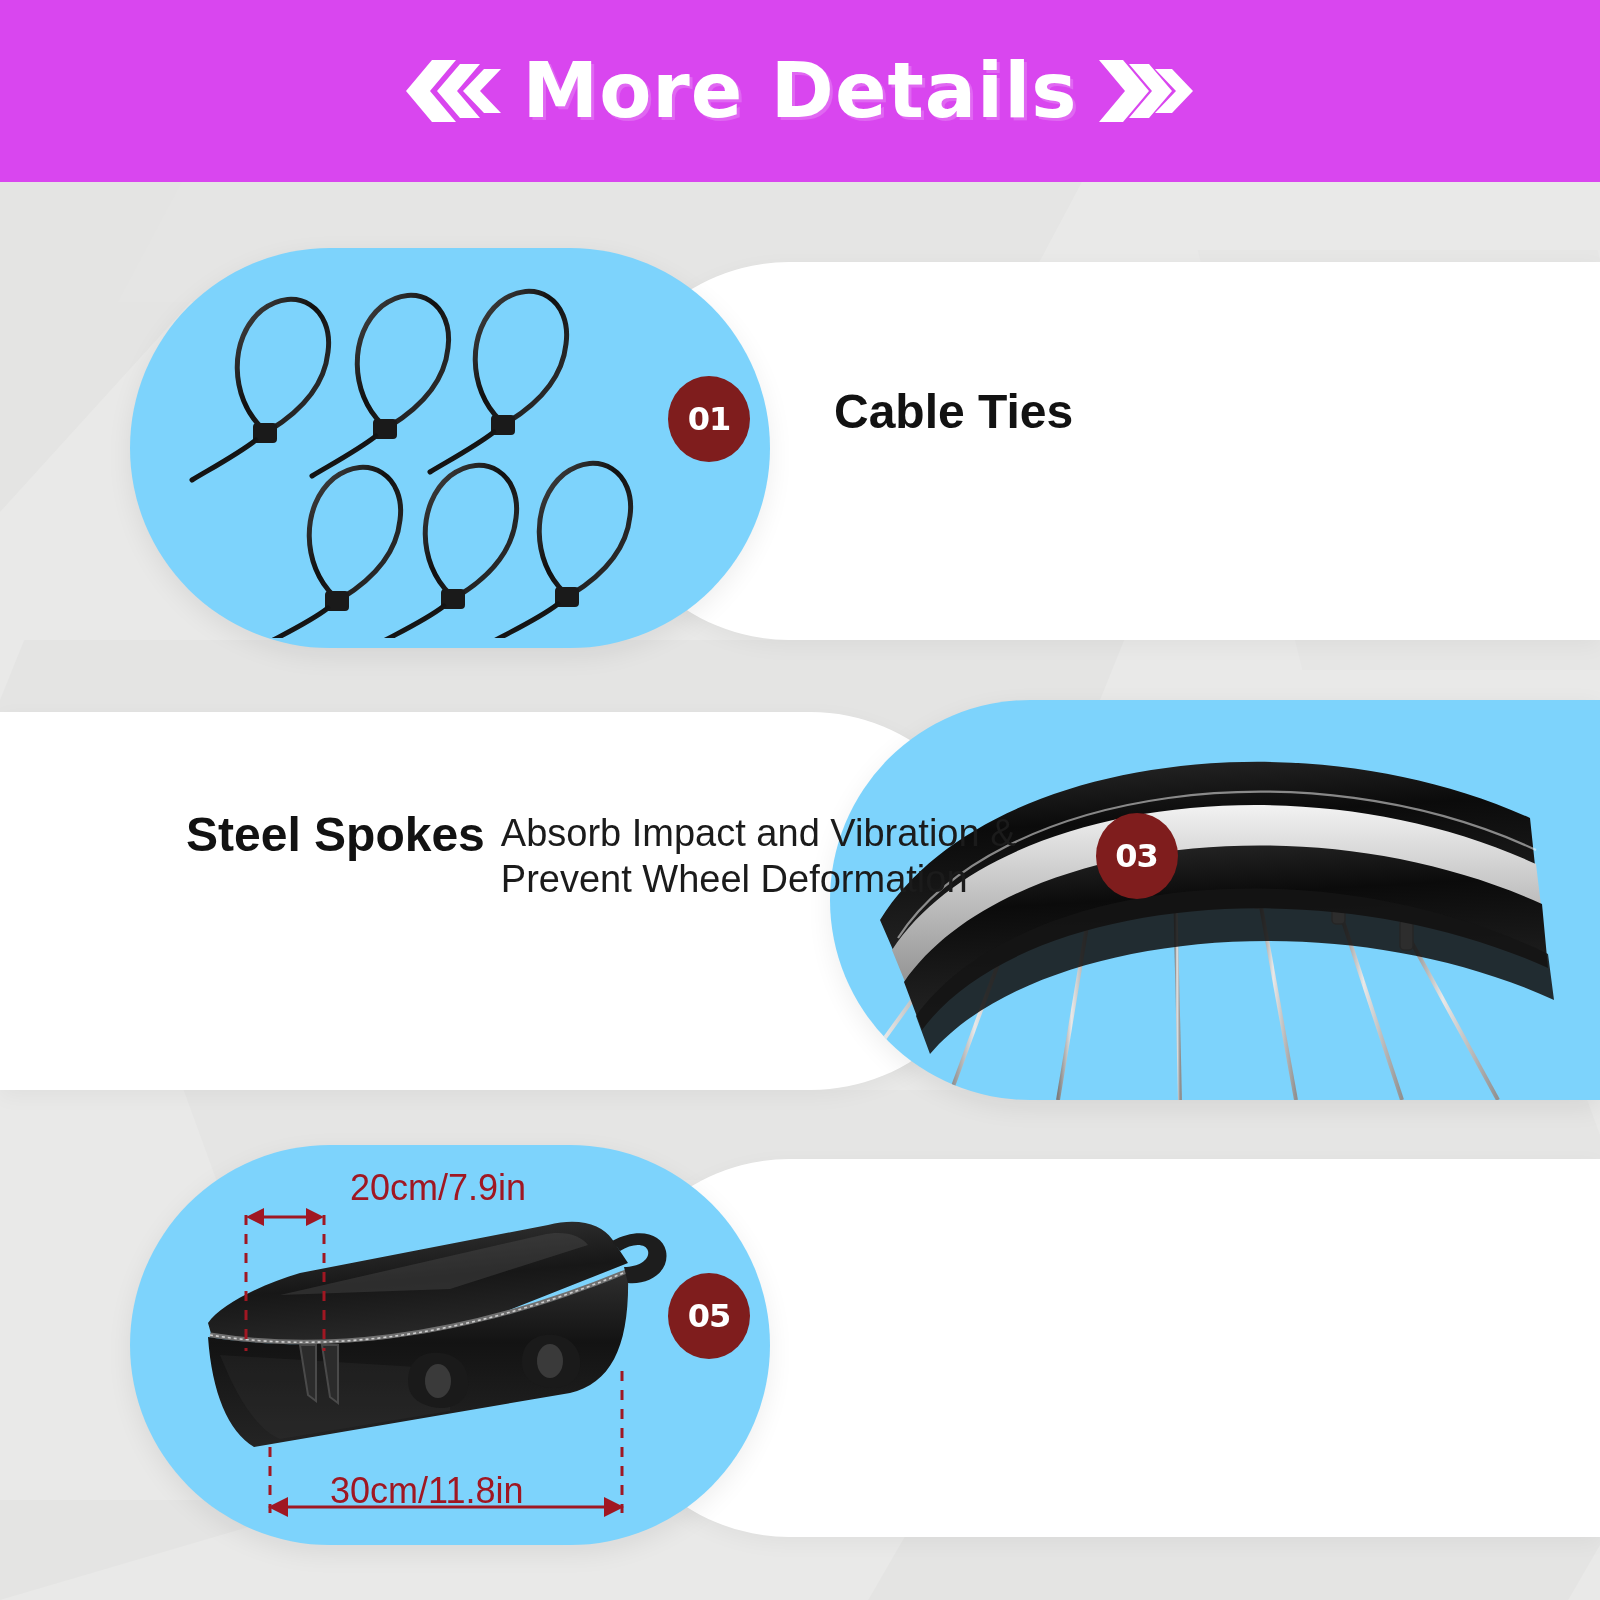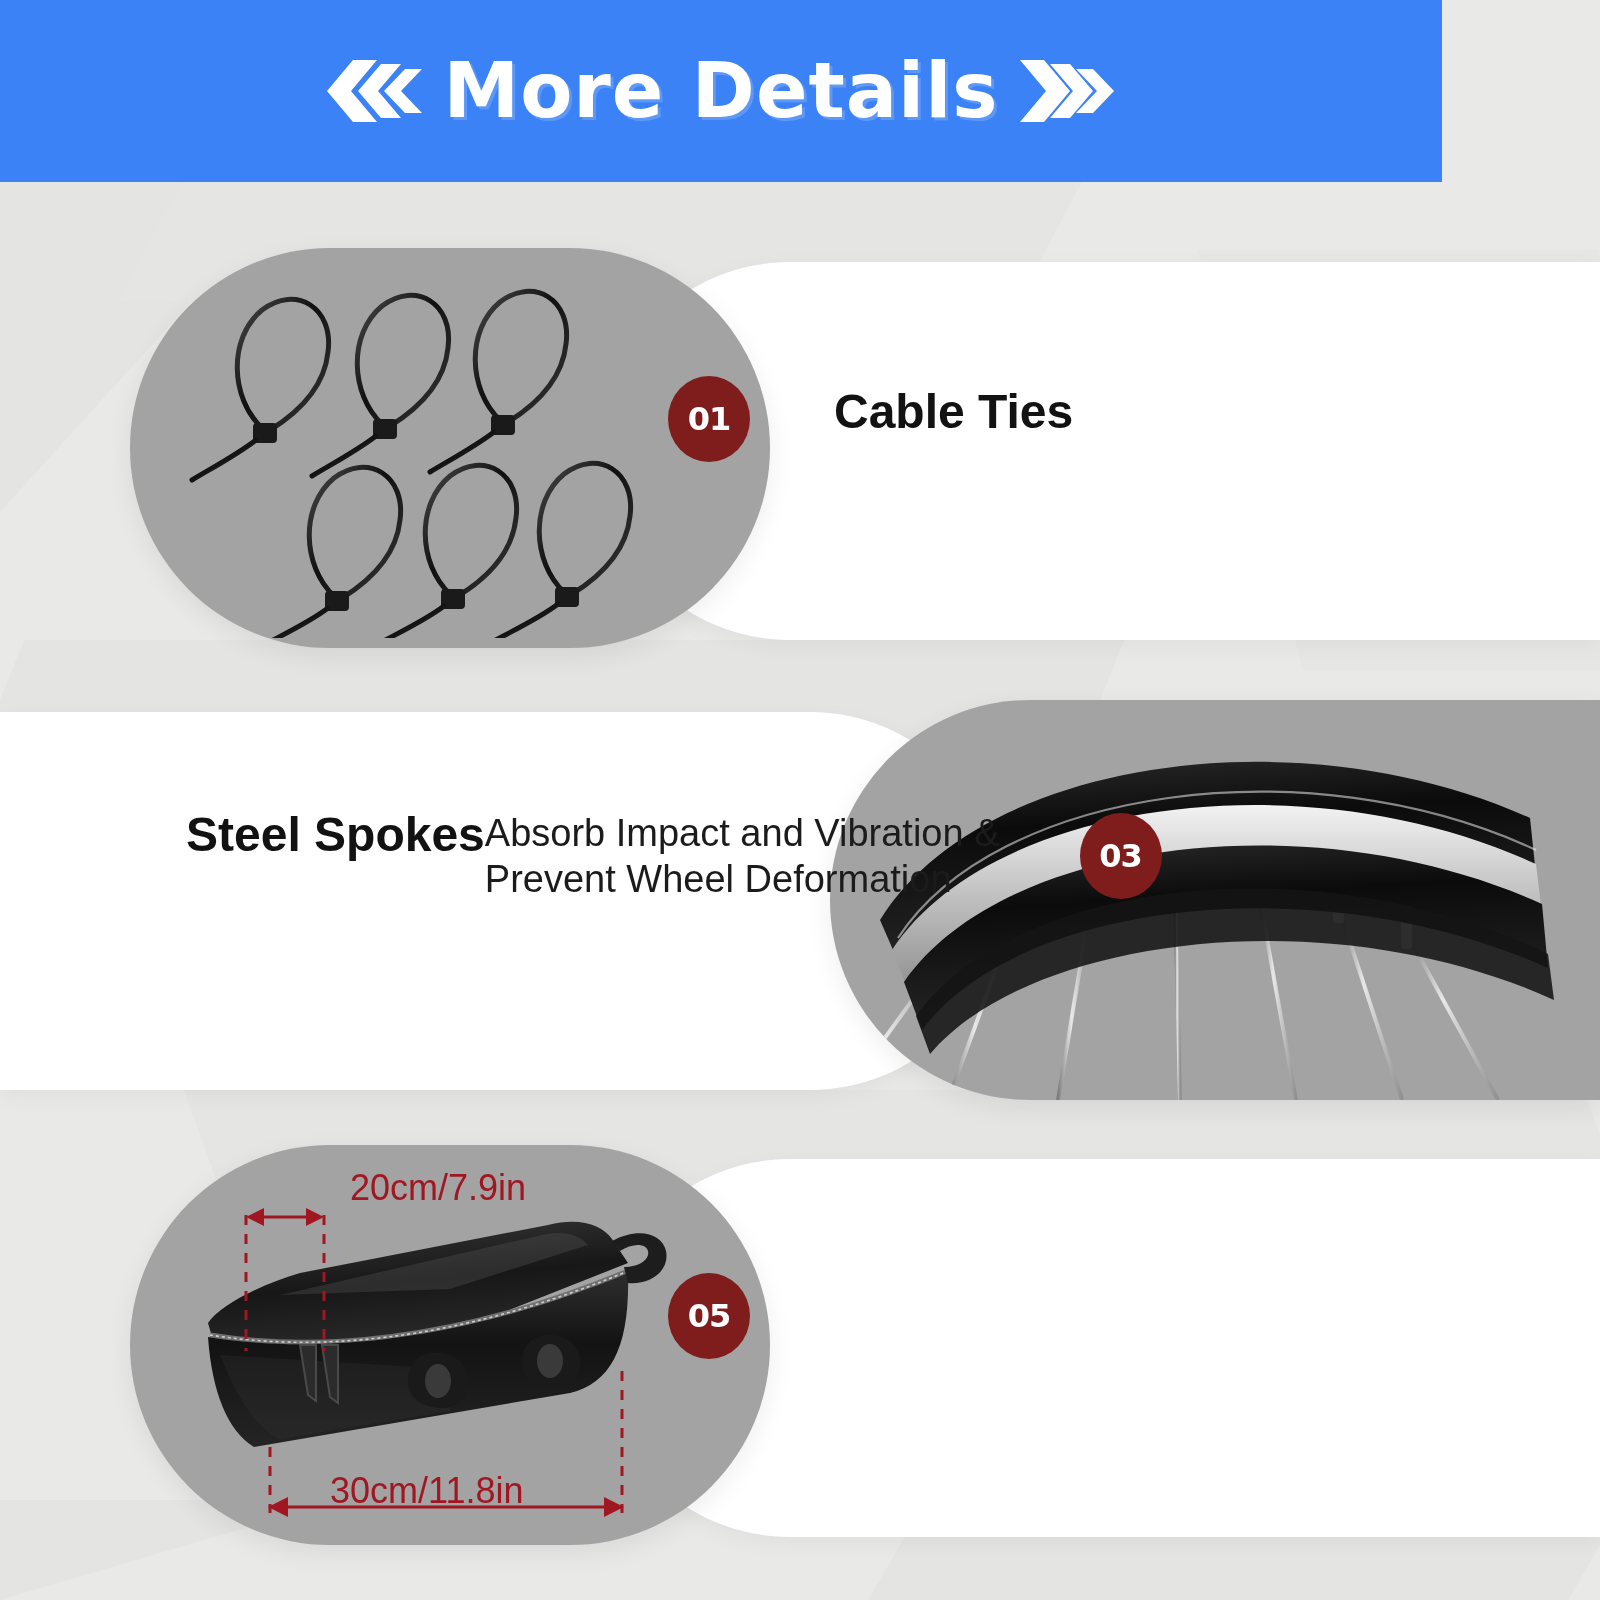--- a/index.html
+++ b/index.html
@@ -16,22 +16,22 @@
   .p1{top:182px;left:0;width:0;height:0;border-style:solid;border-width:0 0 330px 300px;border-color:transparent transparent transparent #e4e4e3;}
   .p2{top:182px;left:150px;width:900px;height:120px;background:#e5e5e4;transform:skewX(-28deg);}
   .p3{top:640px;left:0;width:1100px;height:120px;background:#e4e4e3;transform:skewX(-22deg);}
   .p4{top:1090px;left:200px;width:1400px;height:90px;background:#e5e5e4;transform:skewX(20deg);}
   .p5{top:1500px;left:0;width:0;height:0;border-style:solid;border-width:100px 340px 0 0;border-color:#e4e4e3 transparent transparent transparent;}
   .p6{top:1480px;left:900px;width:700px;height:130px;background:#e4e4e3;transform:skewX(-30deg);}
   .p7{top:250px;left:1250px;width:400px;height:420px;background:#e6e6e5;transform:skewX(14deg);}
 
   
   .header{
-    position:absolute;top:0;left:0;width:1442px;height:182px;
-    background:#3b82f6;display:flex;align-items:center;justify-content:center;gap:20px;
+    position:absolute;top:0;left:0;width:1600px;height:182px;
+    background:#d946ef;display:flex;align-items:center;justify-content:center;gap:20px;
   }
   .header-title{
     color:#ffffff;font-size:76px;font-weight:bold;letter-spacing:1px;
     font-family:"DejaVu Sans", sans-serif;line-height:1;
     text-shadow:3px 3px 0 rgba(255,255,255,0.18);
   }
   .chev{display:flex;align-items:center;}
   .chev svg{display:block;}
 
   
@@ -47,21 +47,21 @@
   }
   .s1 .text-card{left:600px;right:0;top:14px;height:378px;width:1000px;
     border-radius:190px 0 0 190px;}
   .s2 .text-card{left:0;top:12px;height:378px;width:1000px;
     border-radius:0 190px 190px 0;}
   .s3 .text-card{left:600px;top:14px;height:378px;width:1000px;
     border-radius:190px 0 0 190px;}
 
   
   .img-card{
-    position:absolute;background:#a3a3a3;overflow:hidden;
+    position:absolute;background:#7dd3fc;overflow:hidden;
     box-shadow:0 8px 26px rgba(0,0,0,0.07);
   }
   .s1 .img-card{left:130px;top:0px;width:640px;height:400px;border-radius:200px;}
   .s2 .img-card{left:830px;top:0px;width:770px;height:400px;border-radius:200px 0 0 200px;}
   .s3 .img-card{left:130px;top:0px;width:640px;height:400px;border-radius:200px;}
 
   
   .txt-wrap{position:absolute;display:flex;align-items:center;}
   .s1 .txt-wrap{left:668px;top:128px;}
   .s3 .txt-wrap{left:668px;top:128px;}
@@ -80,21 +80,21 @@
     font-family:"Liberation Sans",sans-serif;margin-bottom:14px;
   }
   .feat-desc{
     font-size:38px;color:#1b1b1b;line-height:1.22;font-weight:400;
     font-family:"Liberation Sans",sans-serif;white-space:pre-line;
   }
   
   .s1 .badge{margin-right:84px;}
   .s3 .badge{margin-right:84px;}
   
-  .s2 .texts{text-align:left;}
+  .s2 .texts{text-align:left;gap:16px;}
   .s2 .badge{margin-left:80px;}
 
   
   .ties{position:absolute;left:50px;top:20px;width:560px;height:370px;}
 
   
   .wheel{position:absolute;left:0;top:0;width:770px;height:400px;}
 
   
   .bagart{position:absolute;left:20px;top:10px;width:600px;height:380px;}

